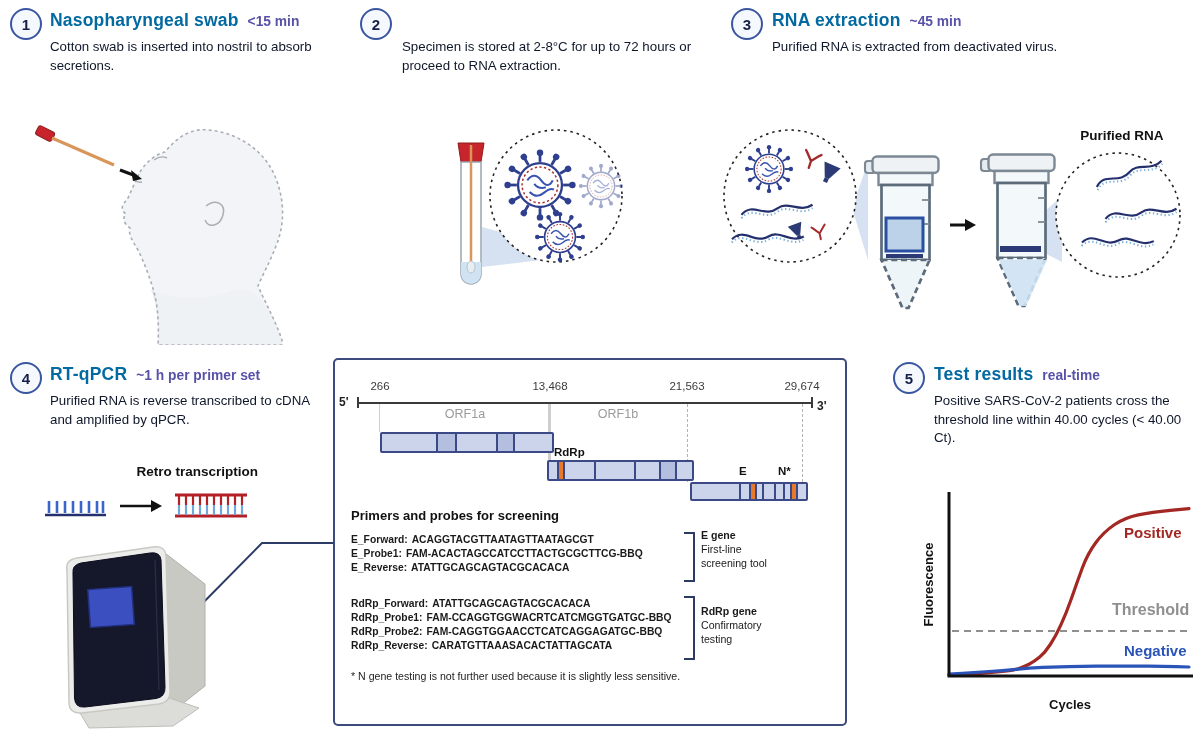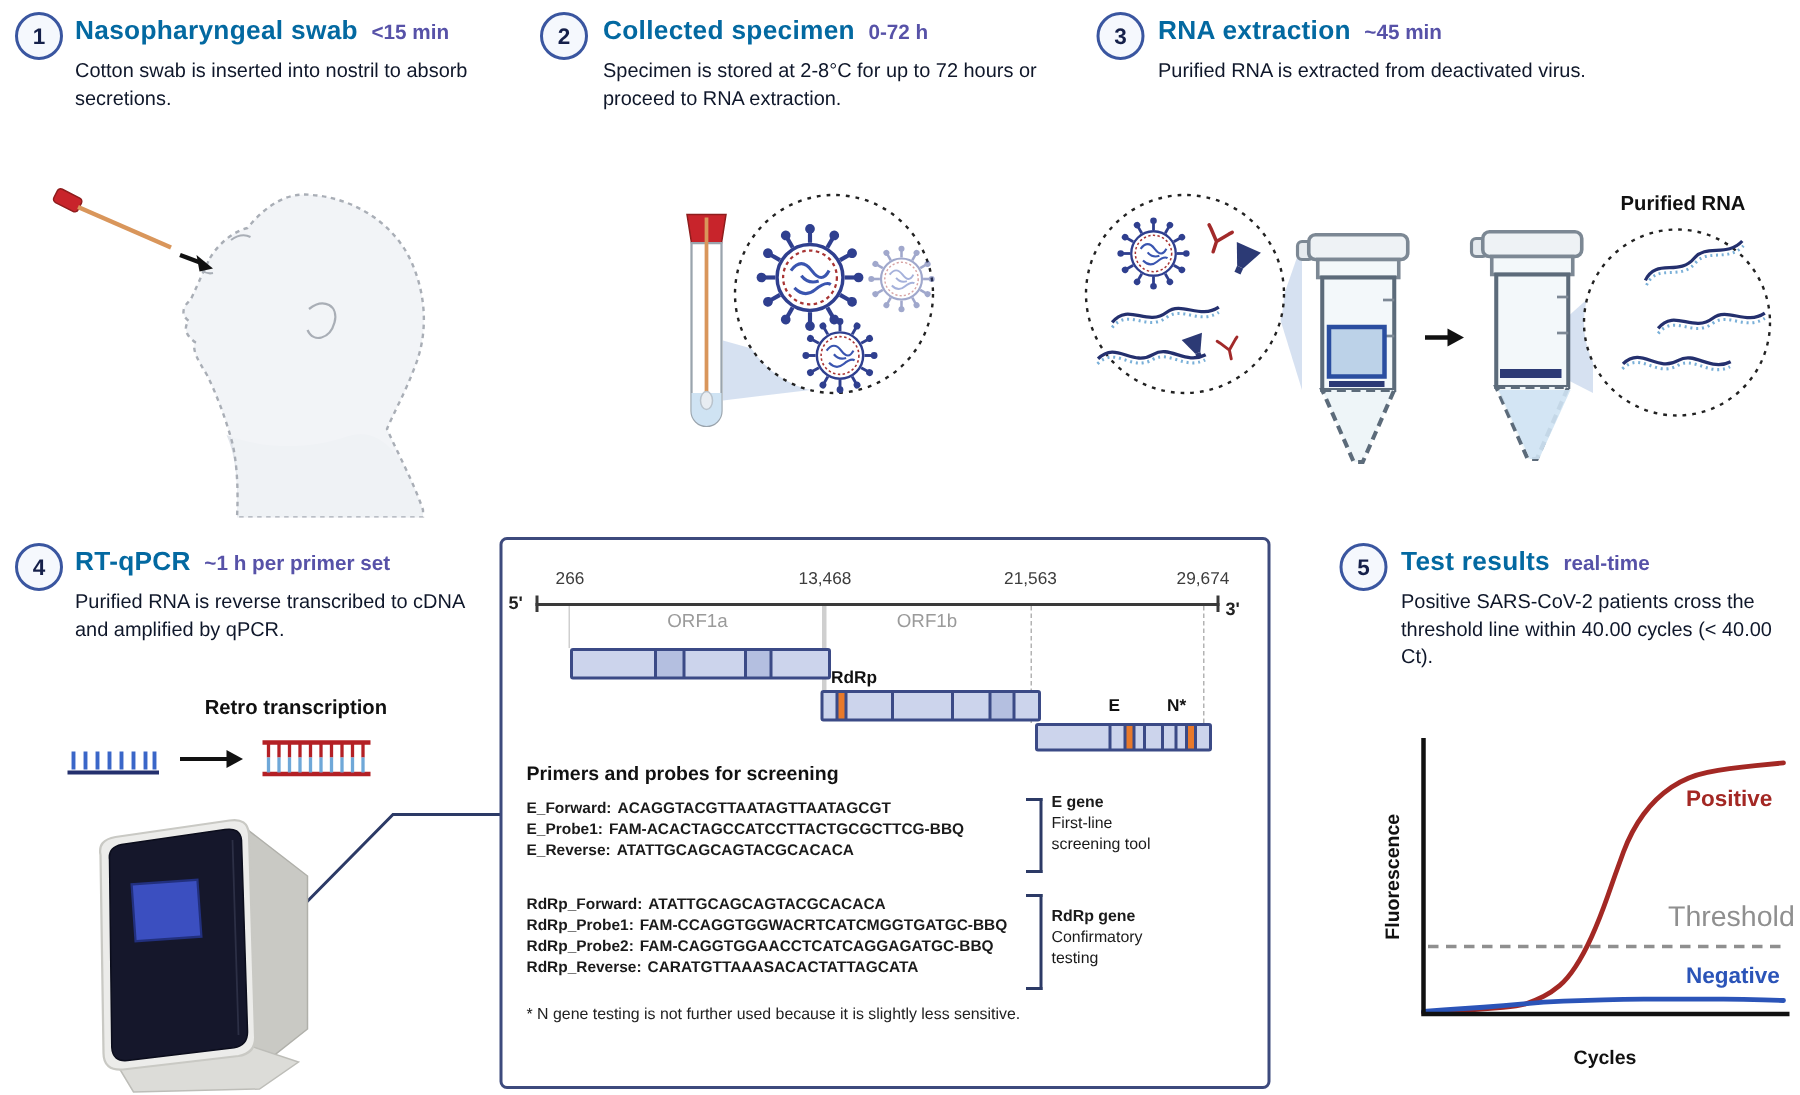--- a/index.html
+++ b/index.html
@@ -36,43 +36,39 @@
   .prow .seq{margin-left:4px;margin-top:48px;}
   .bracket{position:absolute;width:9px;border:2px solid #2c3a66;border-left:none;}
   .blabel{position:absolute;left:366px;font-size:10.6px;color:#1a1a1a;line-height:14px;}
   .blabel .b0{font-weight:bold;}
   .footnote{position:absolute;left:16px;top:310px;font-size:10.6px;color:#222;}
   
   .ill-label{position:absolute;font-size:13.5px;font-weight:bold;color:#111;text-align:center;line-height:1.25;}
   
   .axis-label{position:absolute;font-size:13px;font-weight:bold;color:#111;text-align:center;}
   .series-label{position:absolute;font-size:15px;font-weight:bold;}
-  .threshold-label{position:absolute;font-size:19px;font-weight:normal;}
+  .threshold-label{position:absolute;font-size:16px;font-weight:bold;}
 </style>
 </head>
 <body>
 
 <div id="stage">
 
   <div class="stepnum" style="left:10px;top:8px;">
       <span>1</span>
     </div>
   <div class="title-row" style="left:50px;top:10px;">
     <span class="step-title">Nasopharyngeal swab</span>
     <span class="step-time">&lt;15 min</span>
   </div>
   <div class="step-desc" style="left:50px;top:38px;width:262px;">Cotton swab is inserted into nostril to absorb secretions.</div>
 
   <div class="stepnum" style="left:360px;top:8px;">
       <span>2</span>
     </div>
-  <div class="title-row" style="left:402px;top:10px;">
-    <span class="step-title">Collected specimen</span>
-    <span class="step-time">0-72 h</span>
-  </div>
   <div class="step-desc" style="left:402px;top:38px;width:290px;">Specimen is stored at 2-8°C for up to 72 hours or proceed to RNA extraction.</div>
 
   <div class="stepnum" style="left:731px;top:8px;">
       <span>3</span>
     </div>
   <div class="title-row" style="left:772px;top:10px;">
     <span class="step-title">RNA extraction</span>
     <span class="step-time">~45 min</span>
   </div>
   <div class="step-desc" style="left:772px;top:38px;width:380px;">Purified RNA is extracted from deactivated virus.</div>

